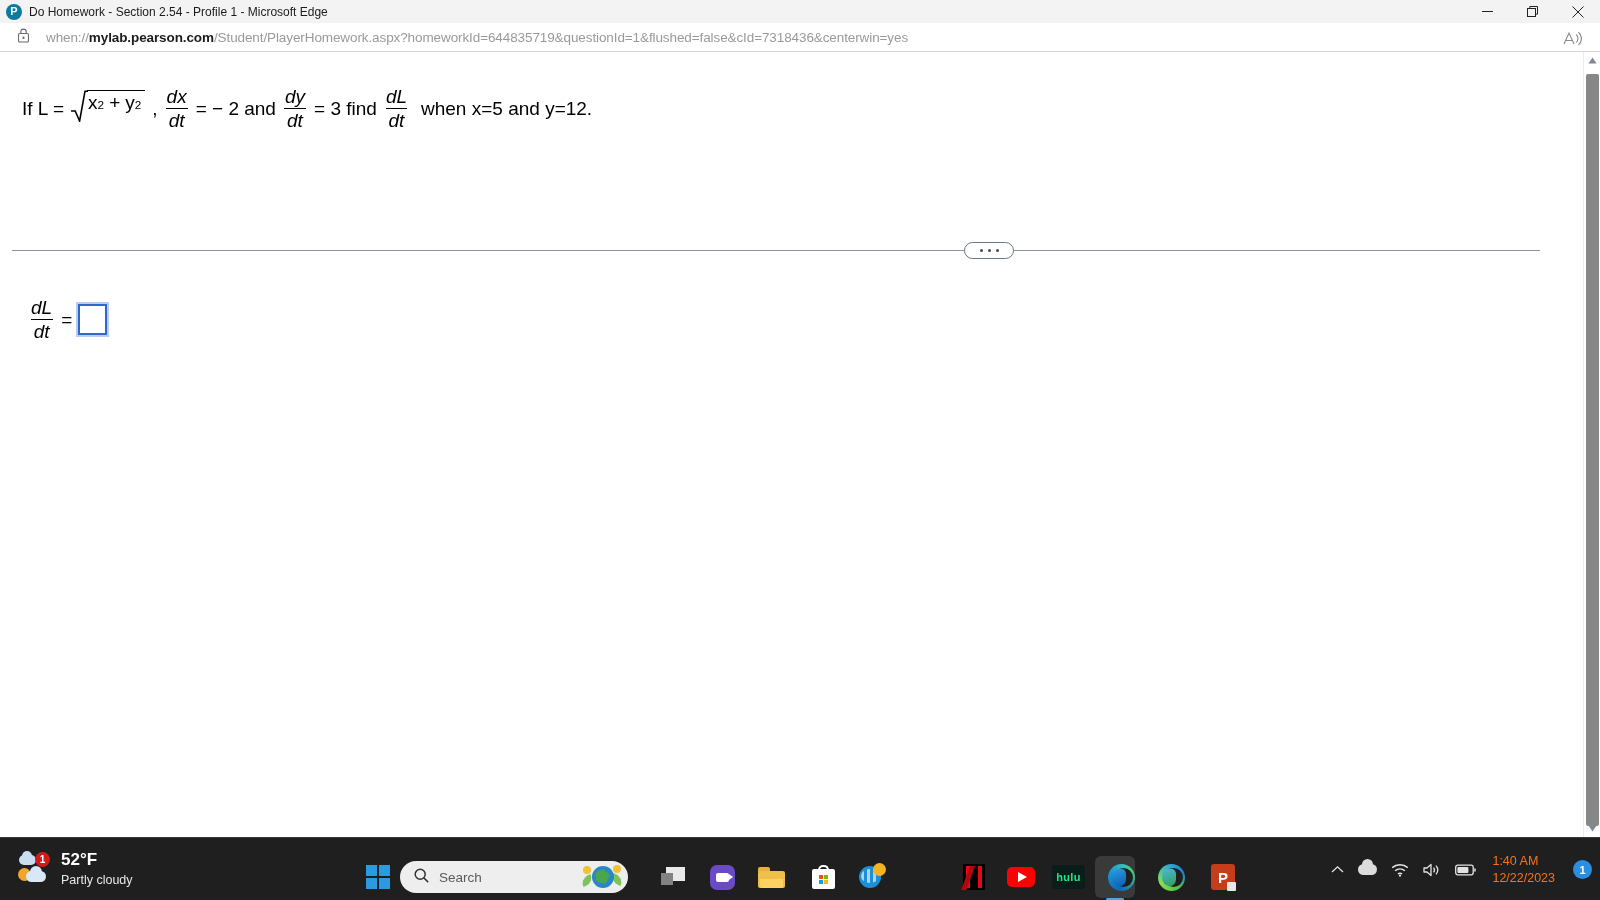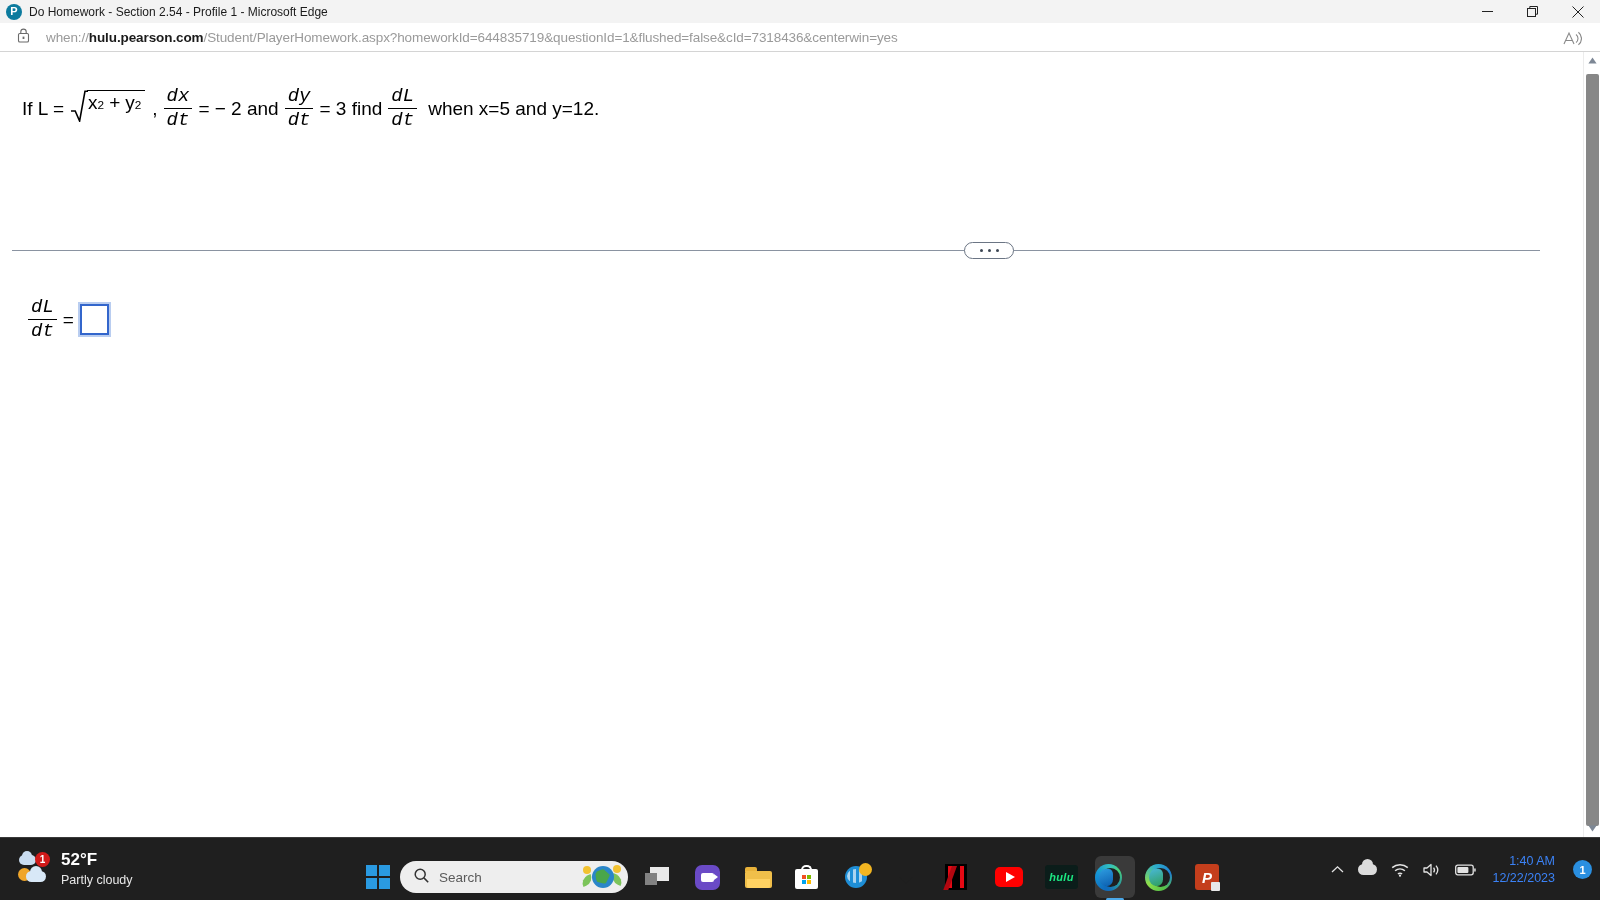--- a/index.html
+++ b/index.html
@@ -84,21 +84,20 @@
   }
 
   
   .mfrac {
     display: inline-flex; flex-direction: column;
     align-items: center; justify-content: center;
     vertical-align: middle;
     margin: 0 6px;
     font-style: italic;
     line-height: 1.12;
-    font-family: Liberation Mono, monospace;
   }
   .mfrac .num { padding: 0 3px 1px 3px; }
   .mfrac .den { padding: 1px 3px 0 3px; border-top: 1.6px solid #000; }
   .sqrt {
     display: inline-flex; align-items: stretch;
     margin: 0 2px;
   }
   .sqrt .radical { display: block; }
   .sqrt .radicand {
     border-top: 1.6px solid #000;
@@ -248,23 +247,22 @@
   .earth .flow {
     position: absolute; width: 8px; height: 8px; border-radius: 50%;
     background: #f2c230;
   }
   .earth .flow.f1 { left: 3px; top: 3px; }
   .earth .flow.f2 { right: 3px; top: 2px; }
 
   .tbicons { display: flex; align-items: center; gap: 10px; margin-left: 8px; }
   .tbicon {
     width: 40px; height: 42px; border-radius: 6px;
-    display: flex; align-items: center; justify-content: flex-start;
+    display: flex; align-items: center; justify-content: flex-end;
     position: relative;
-    font-style: italic;
   }
   .tbicon.active { background: #3a3a3a; }
   .tbicon.active::after {
     content: ""; position: absolute; bottom: -3px; left: 50%;
     transform: translateX(-50%);
     width: 18px; height: 3px; border-radius: 2px; background: #4ba8e8;
   }
 
   
   .ic-taskview { width: 24px; height: 20px; position: relative; }
@@ -397,21 +395,21 @@
     width:9px; height:9px; background:#e8e8e8; border-radius:1px;
   }
 
   .tray {
     position: absolute; right: 8px; top: 0; height: 63px;
     display: flex; align-items: center; gap: 14px;
     color: #e8e8e8;
   }
   .tray-item { display:flex; align-items:center; justify-content:center; }
   .clock {
-    color:#3b82f6; font-size: 12.5px; text-align: right; line-height: 1.35;
+    color:#f97316; font-size: 12.5px; line-height: 1.35;
     margin-left: 2px;
   }
   .notif-badge {
     width: 19px; height: 19px; border-radius: 50%;
     background: #2a8fe0; color:#fff; font-size: 11px; font-weight: bold;
     display:flex; align-items:center; justify-content:center;
     margin-left: 4px;
   }
   .cloud-ico {
     width: 19px; height: 11px; background: #dcdcdc; border-radius: 7px; position: relative;
@@ -448,21 +446,21 @@
 </div>
 
 <div class="addrbar">
   <span class="lock-icon">
     <svg width="13" height="15" viewBox="0 0 13 15">
       <rect x="1.5" y="5.5" width="10" height="8.5" rx="1.3" fill="none" stroke="#6b6b6b" stroke-width="1.1"></rect>
       <path d="M3.8 5.5 V3.8 a2.7 2.7 0 0 1 5.4 0 V5.5" fill="none" stroke="#6b6b6b" stroke-width="1.1"></path>
       <rect x="5.6" y="8.6" width="1.8" height="2.4" fill="#6b6b6b"></rect>
     </svg>
   </span>
-  <span class="url-text"><span class="scheme">when://</span><span class="host">hulu.pearson.com</span><span class="path">/Student/PlayerHomework.aspx?homeworkId=644835719&amp;questionId=1&amp;flushed=false&amp;cId=7318436&amp;centerwin=yes</span></span>
+  <span class="url-text"><span class="scheme">when://</span><span class="host">mylab.pearson.com</span><span class="path">/Student/PlayerHomework.aspx?homeworkId=644835719&amp;questionId=1&amp;flushed=false&amp;cId=7318436&amp;centerwin=yes</span></span>
   <span class="read-aloud">
     <svg width="19" height="17" viewBox="0 0 19 17">
       <path d="M1 14 L6 3 L11 14 M3 10.5 H9" fill="none" stroke="#8a8a8a" stroke-width="1.1"></path>
       <path d="M13 4.5 a5 5 0 0 1 0 8" fill="none" stroke="#8a8a8a" stroke-width="1.1"></path>
       <path d="M15.4 2.2 a8 8 0 0 1 0 12.6" fill="none" stroke="#8a8a8a" stroke-width="1.1"></path>
     </svg>
   </span>
 </div>
 
 <div class="page">

